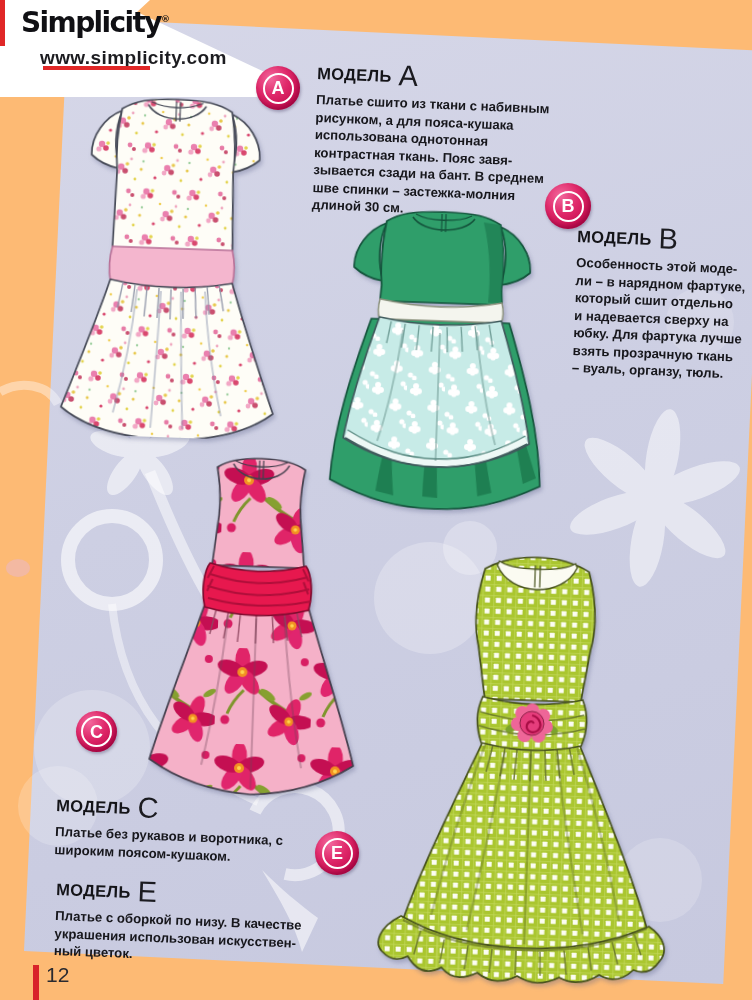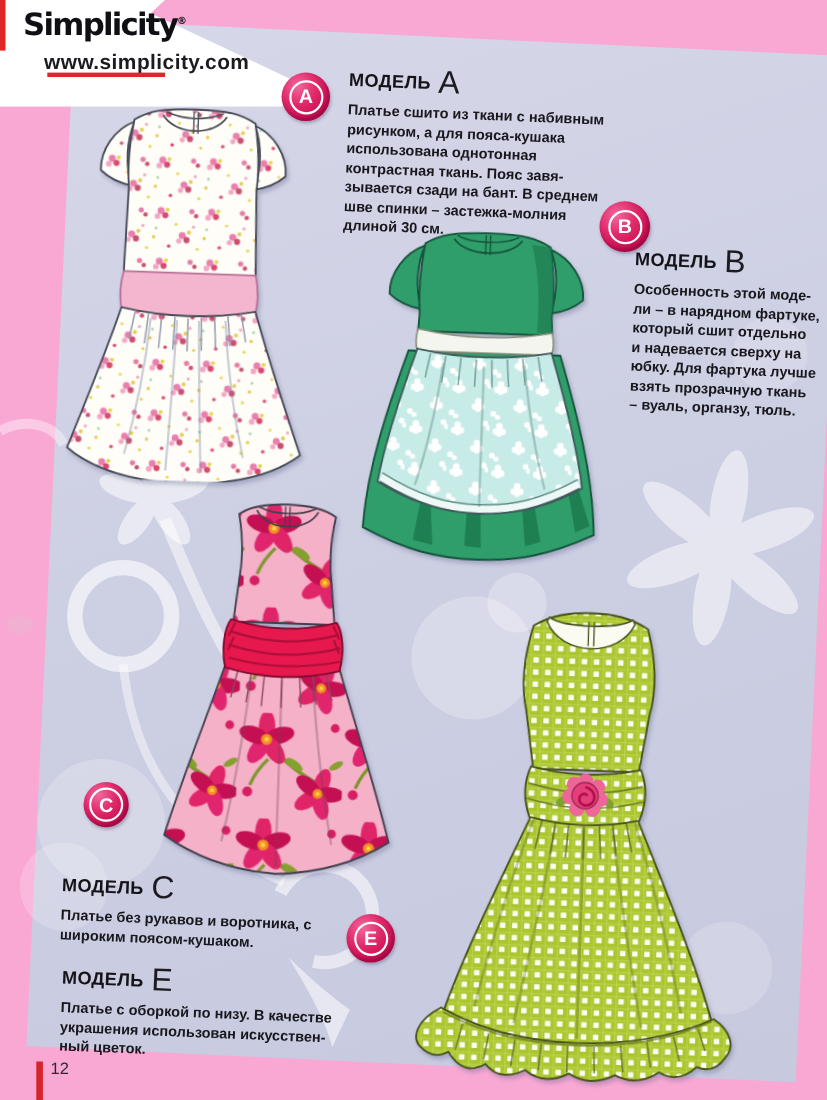--- a/index.html
+++ b/index.html
@@ -1,36 +1,36 @@
 <!DOCTYPE html>
 <html><head>
 <meta charset="utf-8">
 <style>
   html,body{margin:0;padding:0;background:#888;}
-  #page{position:relative;width:752px;height:1000px;background:#f9a8d4;overflow:hidden;
+  #page{position:relative;width:752px;height:1000px;background:#fdba74;overflow:hidden;
         font-family:"Liberation Sans",sans-serif;}
   
   .paper{position:absolute;left:68px;top:18px;width:700px;height:934px;
          background:linear-gradient(160deg,#d6d7e8 0%,#cdcfe3 45%,#c7c9df 100%);
          transform:rotate(2.7deg);transform-origin:top left;}
   
   .logo-wedge{position:absolute;left:0;top:0;width:300px;height:100px;background:#ffffff;
               clip-path:polygon(0 0,150px 0,137px 12px,290px 84px,293px 97px,0 97px);}
   .redbar-top{position:absolute;left:0;top:0;width:5px;height:46px;background:#e02727;}
   .logo{position:absolute;left:21px;top:6px;color:#101014;
         font-family:"DejaVu Sans",sans-serif;font-weight:bold;
         font-size:28px;letter-spacing:-1.6px;}
   .logo sup{font-size:9px;letter-spacing:0;}
   .logo-url{position:absolute;left:40px;top:47px;color:#1c1c20;font-weight:bold;
             font-size:19px;letter-spacing:.4px;}
   .logo-rule{position:absolute;left:43px;top:66px;width:107px;height:4px;background:#e02727;}
 
   
   .redbar-bottom{position:absolute;left:33px;top:965px;width:6px;height:35px;background:#d8232a;}
-  .page-num{position:absolute;left:46px;top:963px;font-size:15px;color:#2a2a30;}
+  .page-num{position:absolute;left:46px;top:963px;font-size:21px;color:#2a2a30;}
 
   
   .badge{position:absolute;border-radius:50%;
          background:radial-gradient(circle at 34% 28%, #f2679c 0%, #e02a6b 38%, #c60c4e 75%, #a70540 100%);
          box-shadow:1px 2px 3px rgba(60,50,90,.35), inset -2px -3px 4px rgba(120,0,50,.45);
          display:flex;align-items:center;justify-content:center;}
   .badge .ring{width:27px;height:27px;border:2.2px solid #ffffff;border-radius:50%;
                display:flex;align-items:center;justify-content:center;
                color:#ffffff;font-weight:bold;font-size:18px;line-height:1;}
   #badge-a{left:256px;top:66px;width:44px;height:44px;}

